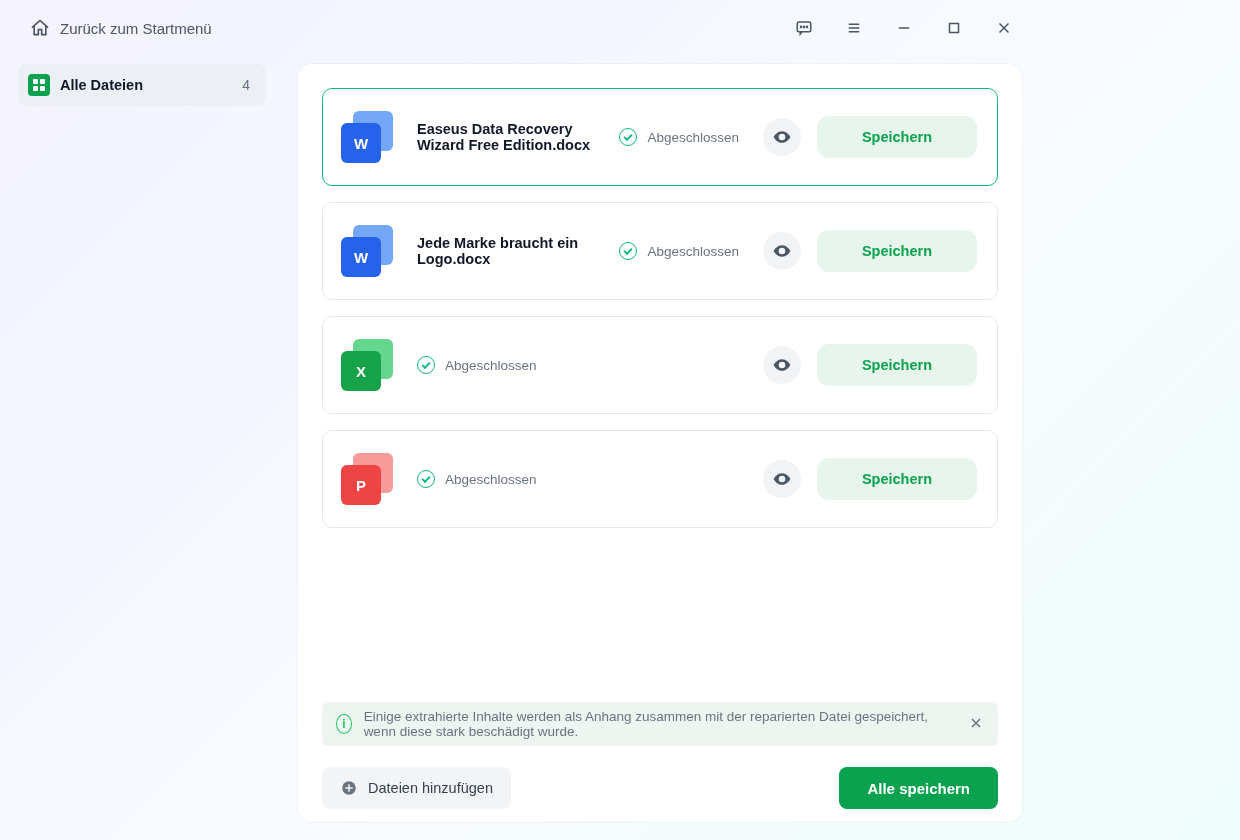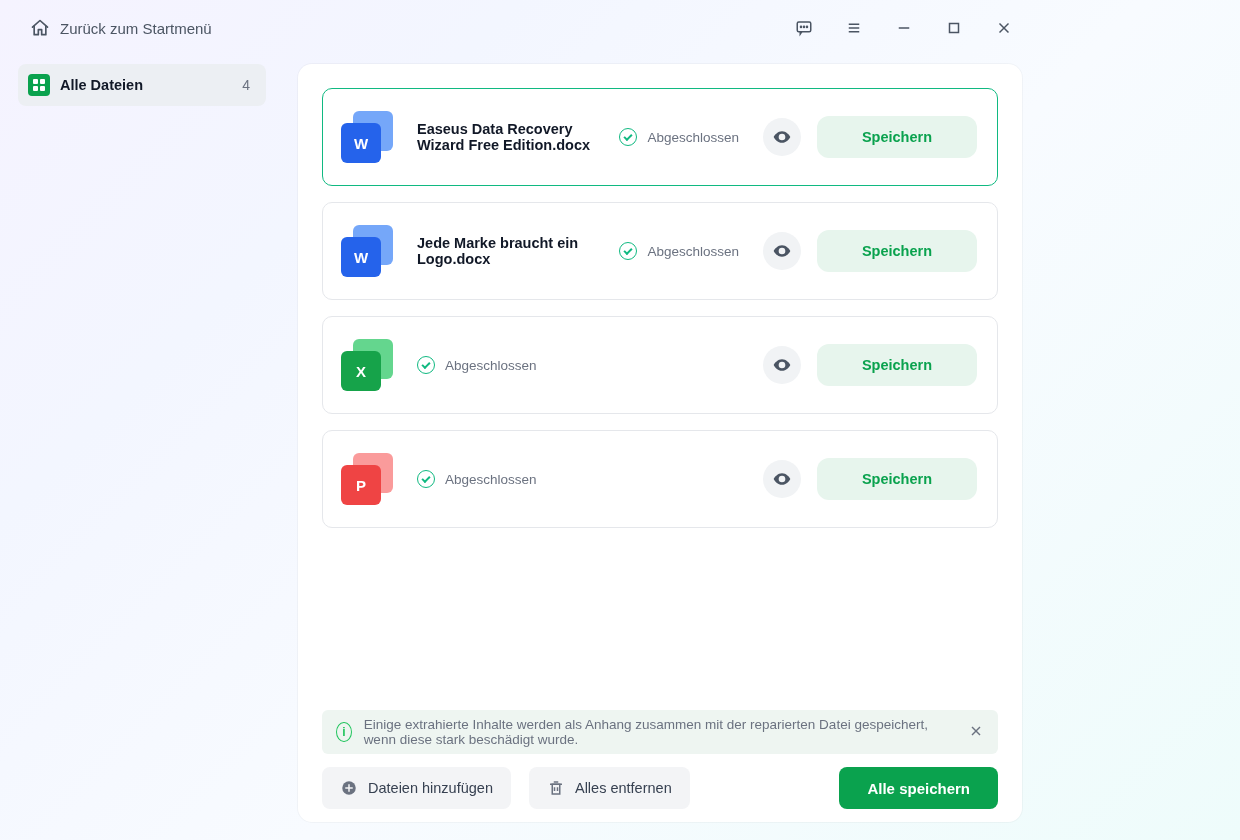--- a/index.html
+++ b/index.html
@@ -40,21 +40,21 @@
   .file-status .tick{width:16px;height:16px;border-radius:50%;border:1.5px solid #10b981;display:flex;align-items:center;justify-content:center;}
   .file-status .tick::after{content:"";width:6px;height:3px;border-left:2px solid #10b981;border-bottom:2px solid #10b981;transform:rotate(-45deg);margin-top:-2px;}
   .actions{display:flex;align-items:center;gap:16px;}
   .eye-btn{width:38px;height:38px;border-radius:50%;background:#f1f3f5;display:flex;align-items:center;justify-content:center;cursor:pointer;color:#4b5563;}
   .save-btn{width:160px;height:42px;border-radius:12px;background:#e7f5ed;color:#0aa24e;font-weight:600;font-size:14.5px;display:flex;align-items:center;justify-content:center;cursor:pointer;}
   
   .info-bar{height:44px;margin:0 24px;border-radius:6px;background:#eef5f1;display:flex;align-items:center;gap:12px;padding:0 14px;color:#6b7280;font-size:13.5px;}
   .info-bar .ico{width:18px;height:18px;border-radius:50%;border:1.5px solid #22c55e;color:#22c55e;display:flex;align-items:center;justify-content:center;font-size:12px;font-weight:700;}
   .info-bar .close{margin-left:auto;cursor:pointer;color:#6b7280;}
   
-  .footer{height:68px;display:flex;align-items:center;gap:18px;padding:0 24px;}
+  .footer{height:68px;display:flex;align-items:center;gap:18px;padding:0 24px;margin-top:8px;}
   .flat-btn{height:42px;border-radius:8px;background:#f3f4f6;padding:0 18px;display:flex;align-items:center;gap:10px;color:#374151;font-size:14.5px;cursor:pointer;}
   .flat-btn svg{width:18px;height:18px;}
   .spacer-f{flex:1;}
   .primary-btn{height:42px;border-radius:8px;background:#0aa24e;color:#fff;font-weight:600;font-size:15px;padding:0 28px;display:flex;align-items:center;justify-content:center;cursor:pointer;}
 </style>
 </head>
 <body>
 
 <div class="window">
 
@@ -223,30 +223,20 @@
 
       <div class="footer">
         <div class="flat-btn">
           <svg viewBox="0 0 24 24" fill="#6b7280">
               <circle cx="12" cy="12" r="9"></circle>
               <line x1="12" y1="7" x2="12" y2="17" stroke="#f3f4f6" stroke-width="2"></line>
               <line x1="7" y1="12" x2="17" y2="12" stroke="#f3f4f6" stroke-width="2"></line>
             </svg>
           <span>Dateien hinzufügen</span>
         </div>
-        <div class="flat-btn">
-          <svg viewBox="0 0 24 24" fill="none" stroke="#6b7280" stroke-width="2">
-              <line x1="4" y1="7" x2="20" y2="7"></line>
-              <rect x="7" y="7" width="10" height="13"></rect>
-              <line x1="10" y1="11" x2="10" y2="16"></line>
-              <line x1="14" y1="11" x2="14" y2="16"></line>
-              <line x1="9" y1="4" x2="15" y2="4"></line>
-            </svg>
-          <span>Alles entfernen</span>
-        </div>
         <div class="spacer-f"></div>
         <div class="primary-btn">
           <span>Alle speichern</span>
         </div>
       </div>
     </div>
   </div>
 </div>
 
 </body></html>

